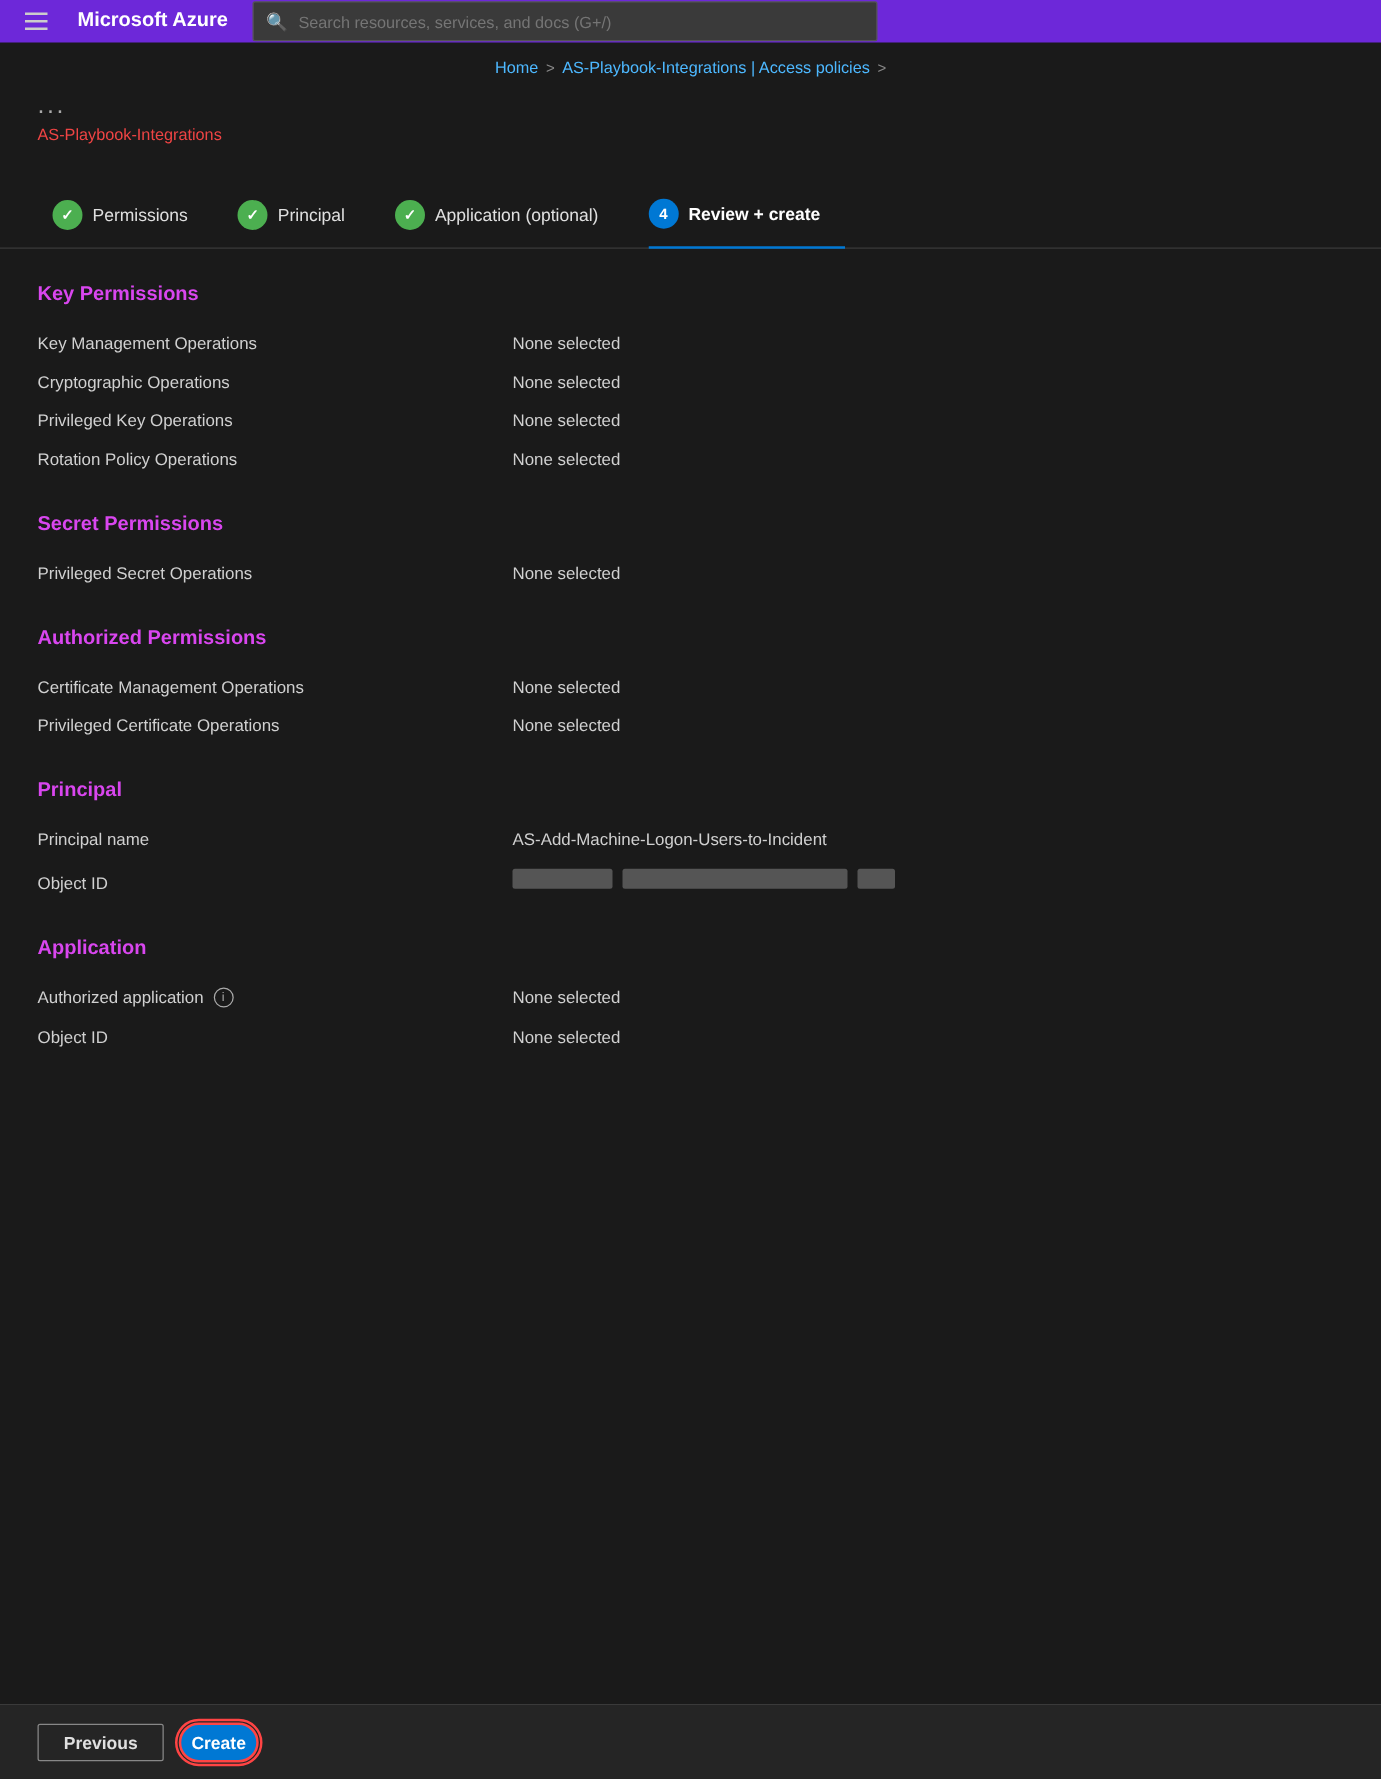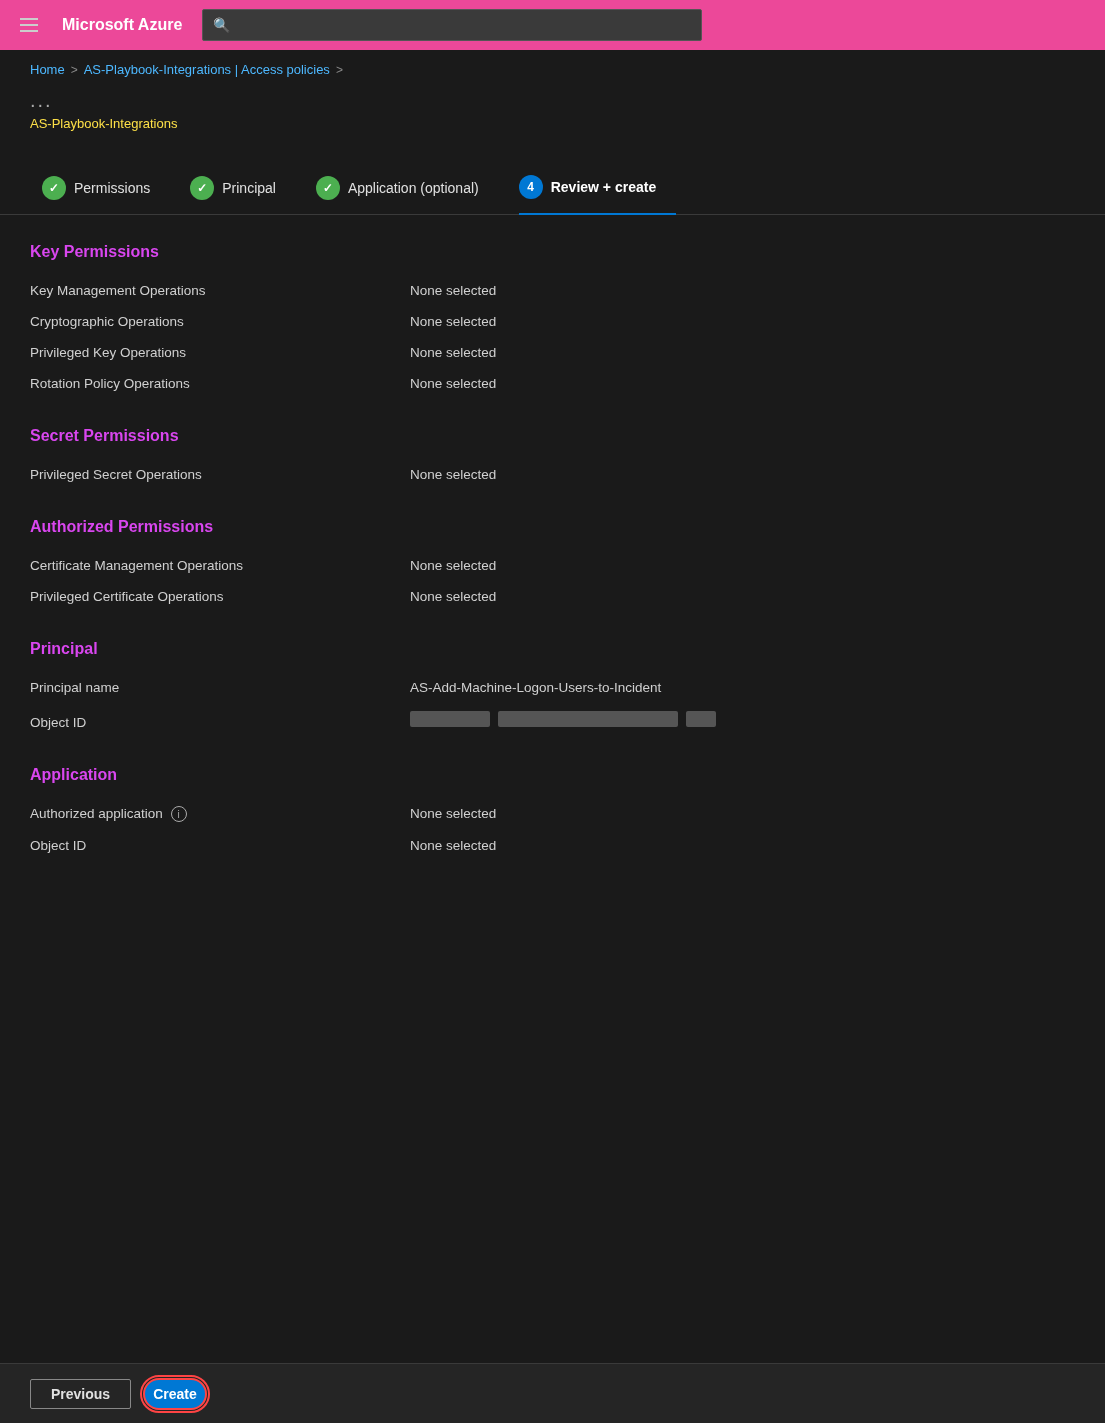--- a/index.html
+++ b/index.html
@@ -7,22 +7,22 @@
       background: #1a1a1a;
       color: #e0e0e0;
       font-family: 'Segoe UI', Arial, sans-serif;
       font-size: 14px;
       min-height: 1423px;
       width: 1105px;
     }
 
     
     .topbar {
-      background: #ec4899;
-      height: 50px;
+      background: #6d28d9;
+      height: 34px;
       display: flex;
       align-items: center;
       padding: 0 16px;
       gap: 20px;
     }
     .topbar-hamburger {
       display: flex;
       flex-direction: column;
       gap: 4px;
       cursor: pointer;
@@ -65,20 +65,21 @@
       font-size: 14px;
     }
 
     
     .breadcrumb {
       padding: 12px 30px 4px 30px;
       display: flex;
       align-items: center;
       gap: 6px;
       font-size: 13px;
+      justify-content: center;
     }
     .breadcrumb a {
       color: #4db8ff;
       text-decoration: none;
     }
     .breadcrumb-sep {
       color: #888;
       font-size: 12px;
     }
 
@@ -96,21 +97,21 @@
       font-weight: 600;
       color: #fff;
     }
     .page-title-dots {
       color: #aaa;
       font-size: 20px;
       letter-spacing: 2px;
     }
     .page-subtitle {
       font-size: 13px;
-      color: #fde047;
+      color: #ef4444;
       margin-top: 4px;
     }
 
     
     .wizard-steps {
       display: flex;
       align-items: center;
       padding: 16px 30px 0 42px;
       gap: 0;
       border-bottom: 1px solid #3a3a3a;
@@ -263,20 +264,21 @@
 
 <div class="topbar">
   <div class="topbar-hamburger">
     <span></span>
       <span></span>
       <span></span>
   </div>
   <div class="topbar-brand">Microsoft Azure</div>
   <div class="topbar-search">
     <span class="search-icon-svg">🔍</span>
+    <input type="text" placeholder="Search resources, services, and docs (G+/)" style="">
   </div>
 </div>
 
 <div class="breadcrumb">
   <a href="#">Home</a>
   <span class="breadcrumb-sep">&gt;</span>
   <a href="#">AS-Playbook-Integrations | Access policies</a>
   <span class="breadcrumb-sep">&gt;</span>
 </div>
 

